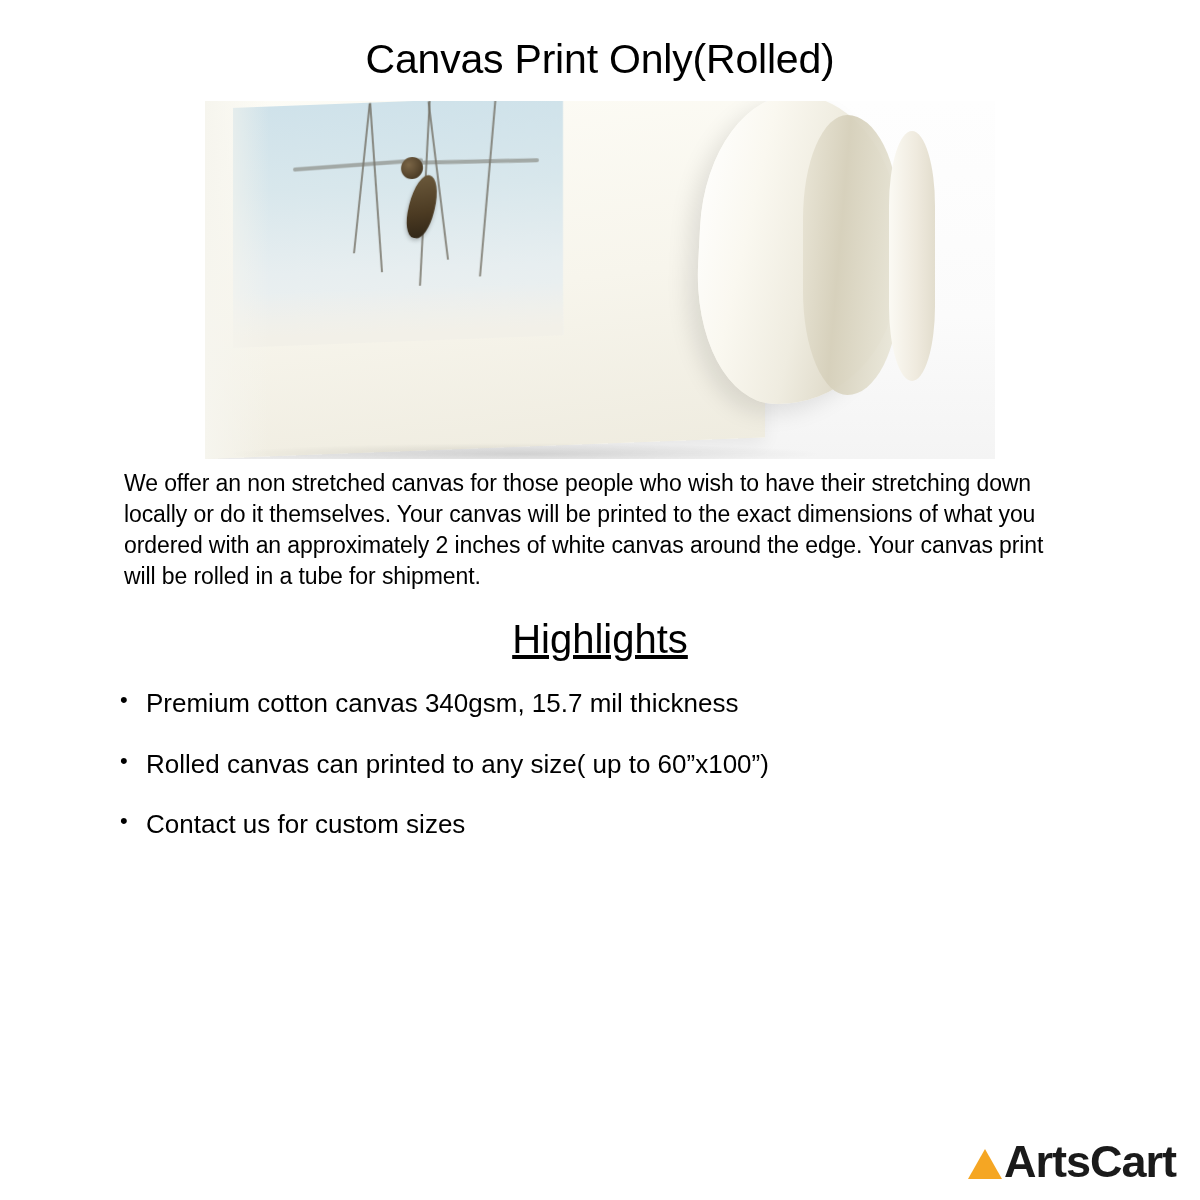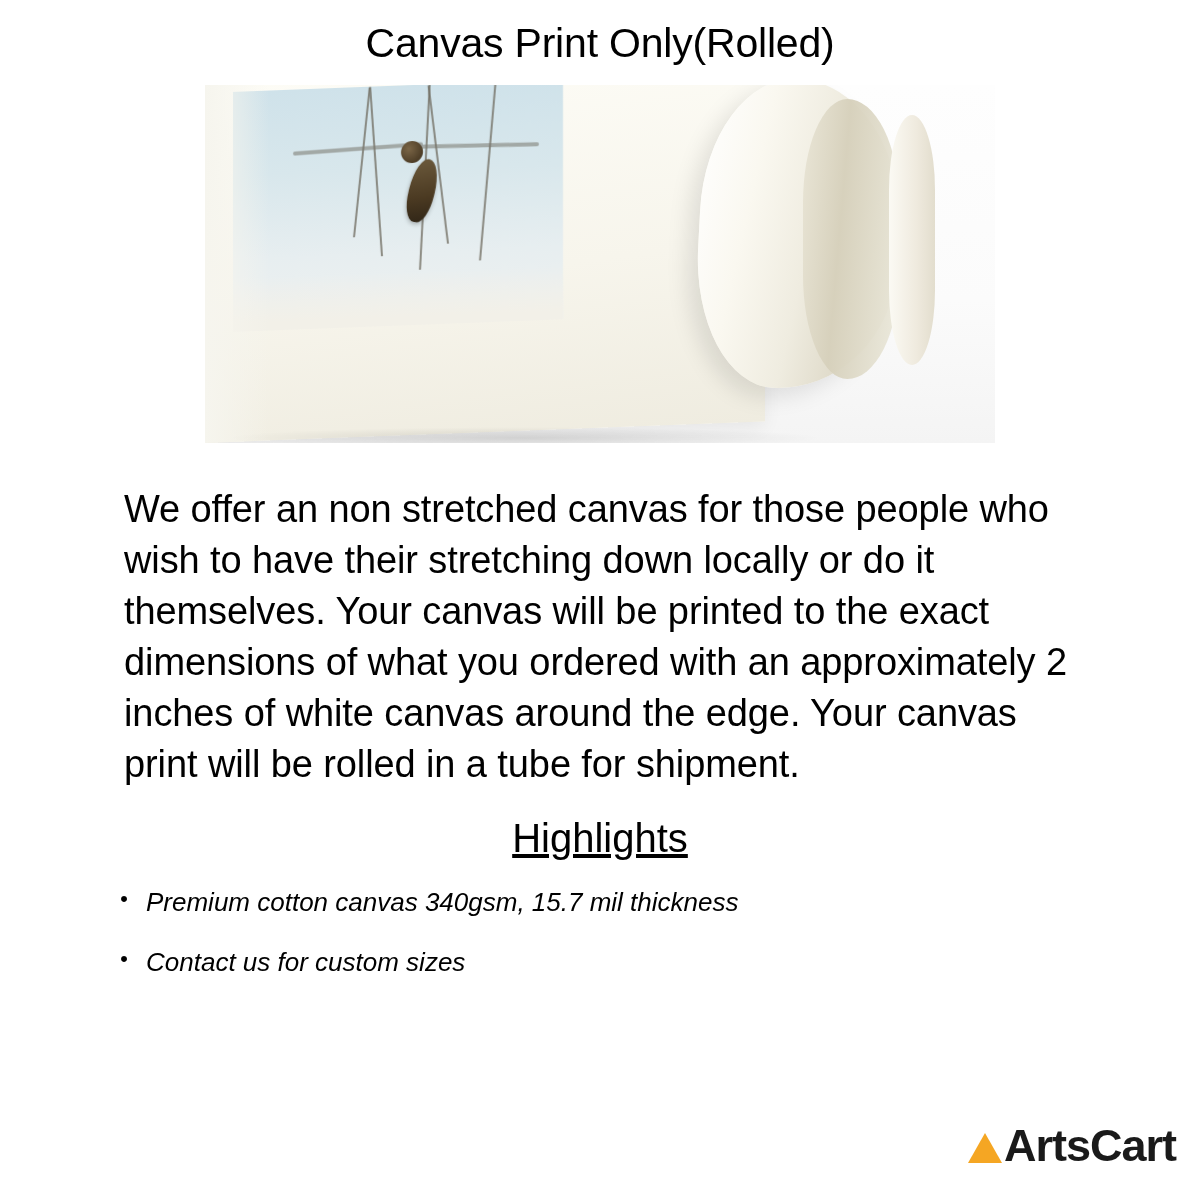--- a/index.html
+++ b/index.html
@@ -18,21 +18,21 @@
     position: relative;
     width: 1200px;
     height: 1200px;
     box-sizing: border-box;
   }
   .title {
     text-align: center;
     font-size: 41px;
     font-weight: normal;
     letter-spacing: -0.2px;
-    margin: 0;
+    margin: 16px;
     padding-top: 20px;
     line-height: 1.15;
   }
   .hero-wrap {
     margin: 18px auto 0 auto;
     width: 790px;
     height: 358px;
     position: relative;
   }
   .hero {
@@ -149,40 +149,39 @@
   }
   .sheet-shadow {
     position: absolute;
     left: 20px;
     bottom: -6px;
     width: 600px;
     height: 22px;
     background: radial-gradient(ellipse at center, rgba(0,0,0,0.12) 0%, rgba(0,0,0,0) 70%);
   }
   .body-text {
-    margin: 41px auto 0 auto;
+    margin: 9px auto 0 auto;
     width: 952px;
-    font-size: 38px;
+    font-size: 23px;
     line-height: 1.34;
     letter-spacing: -0.1px;
     text-align: left;
   }
   .highlights-title {
     text-align: center;
     font-size: 40px;
     font-weight: normal;
     margin: 26px 0 0 0;
     line-height: 1.1;
     text-decoration: underline;
   }
   .bullets {
     list-style: none;
     margin: 26px 0 0 0;
     padding: 0 0 0 120px;
-    font-style: italic;
   }
   .bullets li {
     position: relative;
     font-size: 26px;
     line-height: 1.28;
     margin-bottom: 27px;
     padding-left: 26px;
     max-width: 980px;
   }
   .bullets li:before {
@@ -249,20 +248,21 @@
       <div class="sheet-shadow"></div>
     </div>
   </div>
 
   <p class="body-text">We offer an non stretched canvas for those people who wish to have their stretching down locally or do it themselves. Your canvas will be printed to the exact dimensions of what you ordered with an approximately 2 inches of white canvas around the edge. Your canvas print will be rolled in a tube for shipment.</p>
 
   <h2 class="highlights-title">Highlights</h2>
 
   <ul class="bullets">
     <li>Premium cotton canvas 340gsm, 15.7 mil thickness</li>
+    <li>Rolled canvas can printed to any size( up to 60”x100”)</li>
     <li>Contact us for custom sizes</li>
   </ul>
 
   <div class="brand">
     <span class="brand-mark"></span>
     <span class="brand-text">ArtsCart</span>
   </div>
 
 </div>
 

